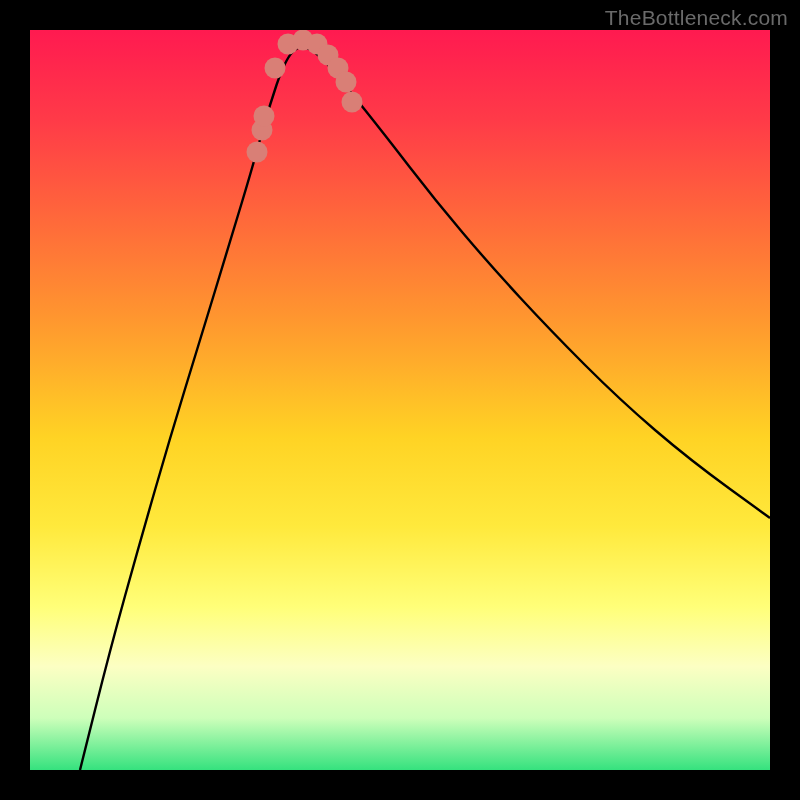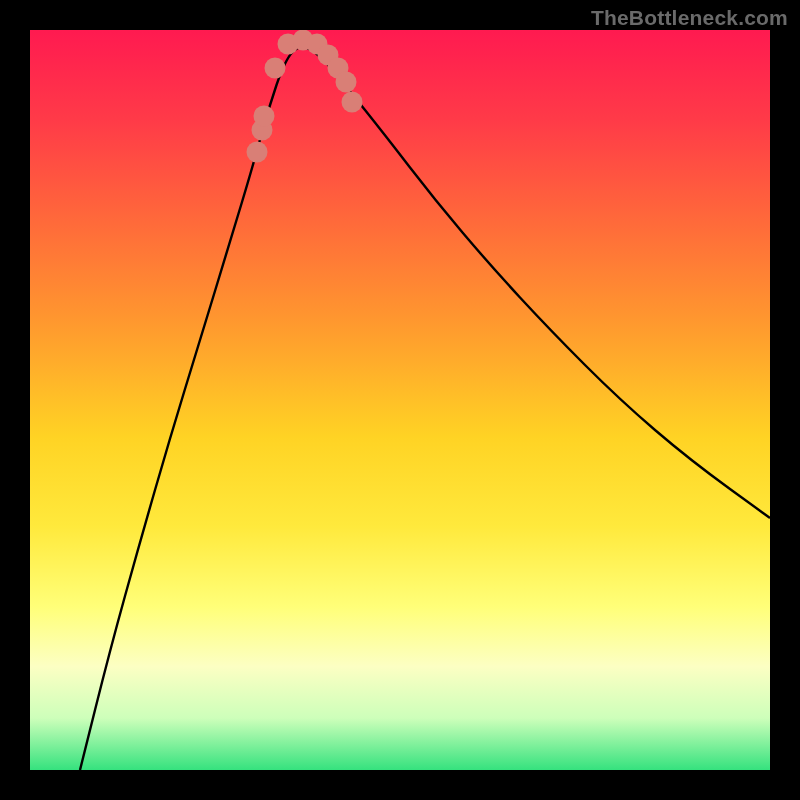--- a/index.html
+++ b/index.html
@@ -49,21 +49,21 @@
     inset: 0;
     width: 100%;
     height: 100%;
   }
   .watermark {
     position: absolute;
     top: 6px;
     right: 12px;
     color: #6a6a6a;
     font-size: 21px;
-    font-weight: 700;
+    font-weight: 400;
     letter-spacing: 0.2px;
     user-select: none;
   }
 </style>
 </head>
 <body>
 
 <div class="frame">
   <div class="watermark">TheBottleneck.com</div>
 

